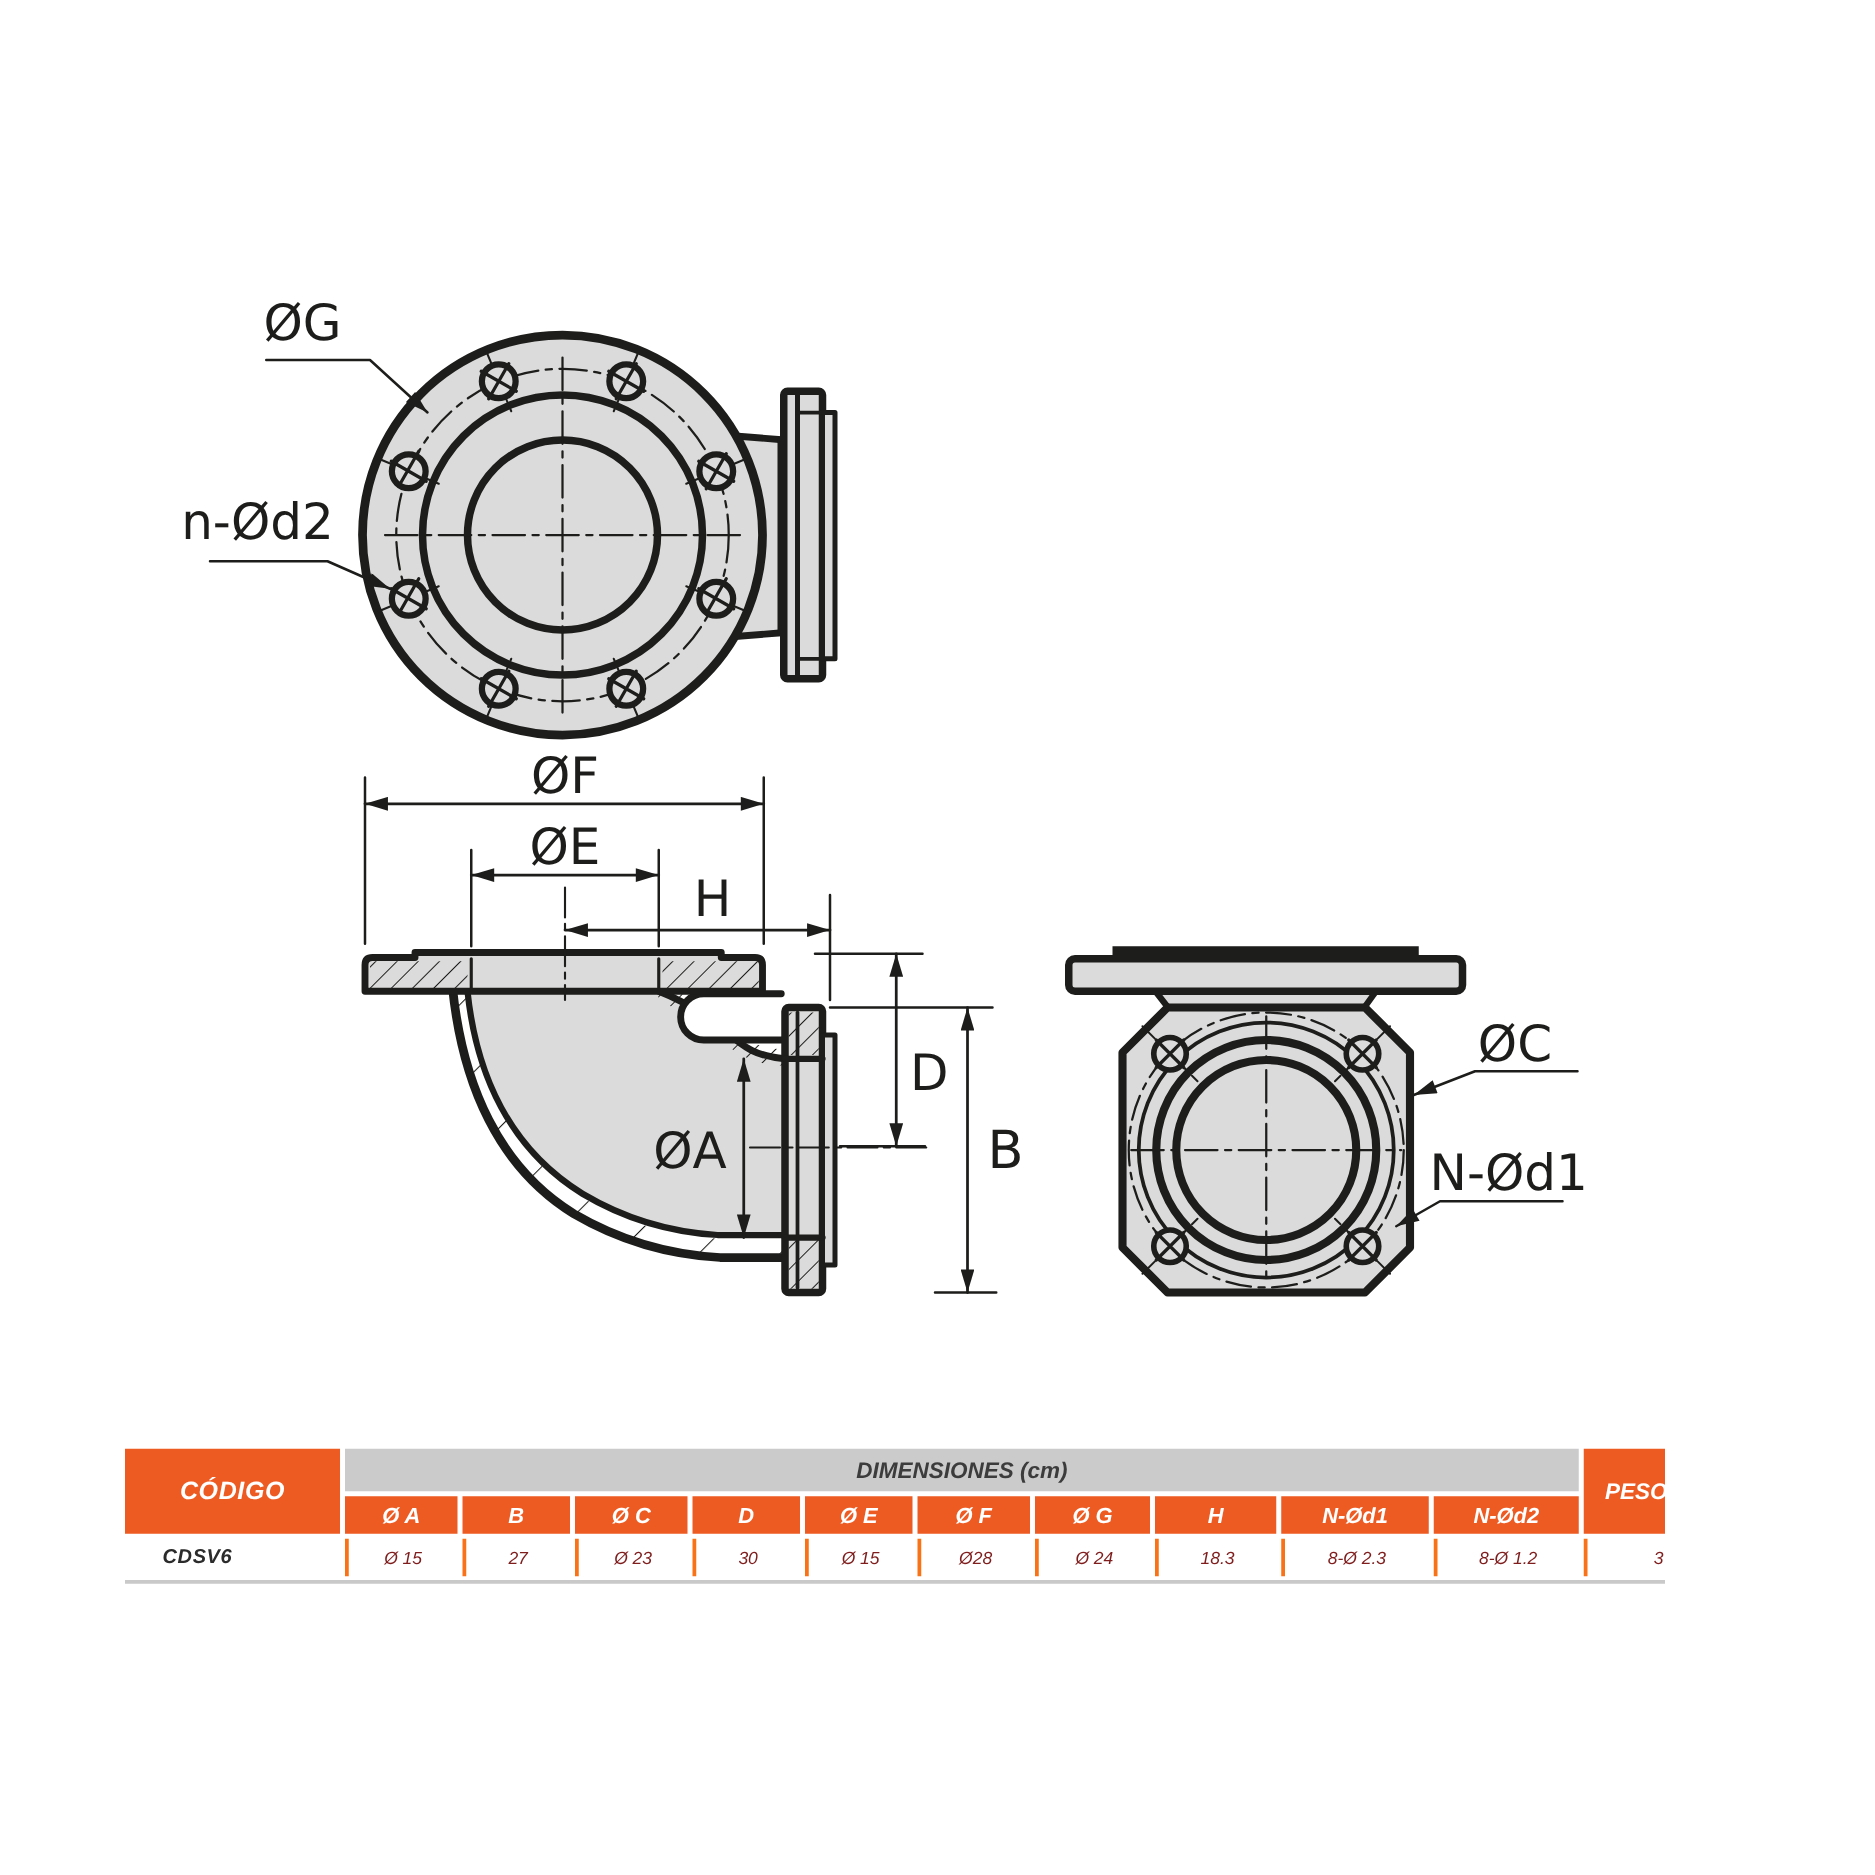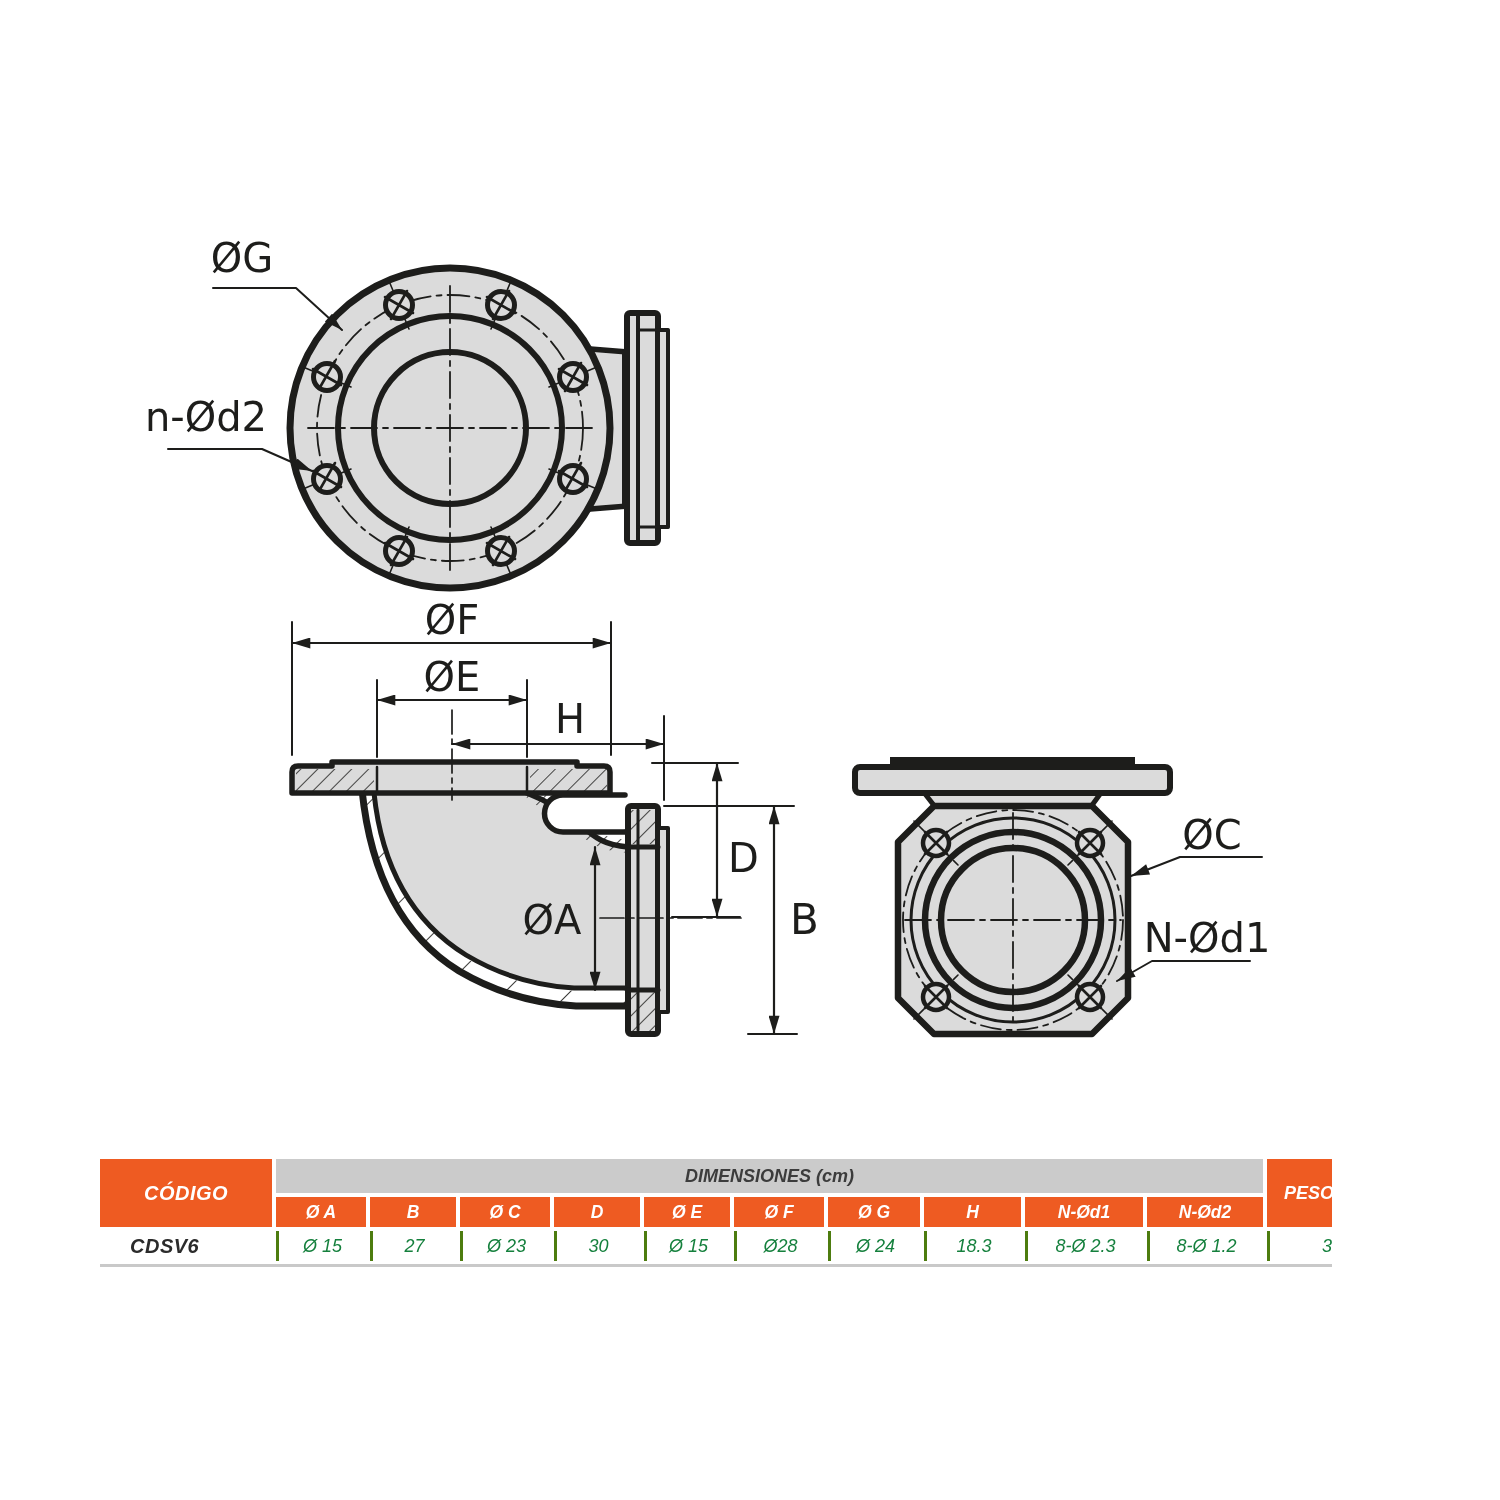--- a/index.html
+++ b/index.html
@@ -13,23 +13,23 @@
         grid-template-columns:172px 90px 86px 90px 86px 86px 90px 92px 97px 118px 116px 117px;
         grid-template-rows:34px 30px 30px;
         gap:4px 4px;font-style:italic;}
   .cell{display:flex;align-items:center;justify-content:center;}
   .hdr-orange{background:#ee5b22;color:#fff;font-weight:bold;}
   .codigo-cell{grid-row:1/3;grid-column:1;font-size:20px;letter-spacing:.5px;}
   .peso-cell{grid-row:1/3;grid-column:12;line-height:1.15;font-size:18px;}
   .dim-band{grid-row:1;grid-column:2/12;background:#cbcbcb;color:#3c3c3c;
             font-weight:bold;font-size:18px;}
   .sub{grid-row:2;font-size:17.5px;}
-  .data{grid-row:3;background:#fff;color:#15803d;font-size:18px;border-left:3px solid #4d7c0f;}
+  .data{grid-row:3;background:#fff;color:#7f1d1d;font-size:14px;border-left:3px solid #f97316;}
   .data.first{border-left:none;justify-content:flex-start;padding-left:30px;
-              font-weight:bold;color:#2b2b2b;font-size:20px;letter-spacing:.5px;}
+              font-weight:bold;color:#2b2b2b;font-size:16px;letter-spacing:.5px;}
   .table-bottom-line{margin-top:3px;height:3px;background:#c9c9c9;width:1300px;}
 </style>
 </head>
 <body>
 
 <div class="canvas">
 
 <svg width="1500" height="1160" viewBox="0 0 1500 1160">
   <defs>
     <marker id="arr" viewBox="0 0 10 6" refX="10" refY="3" markerWidth="19" markerHeight="11" markerUnits="userSpaceOnUse" orient="auto-start-reverse">

